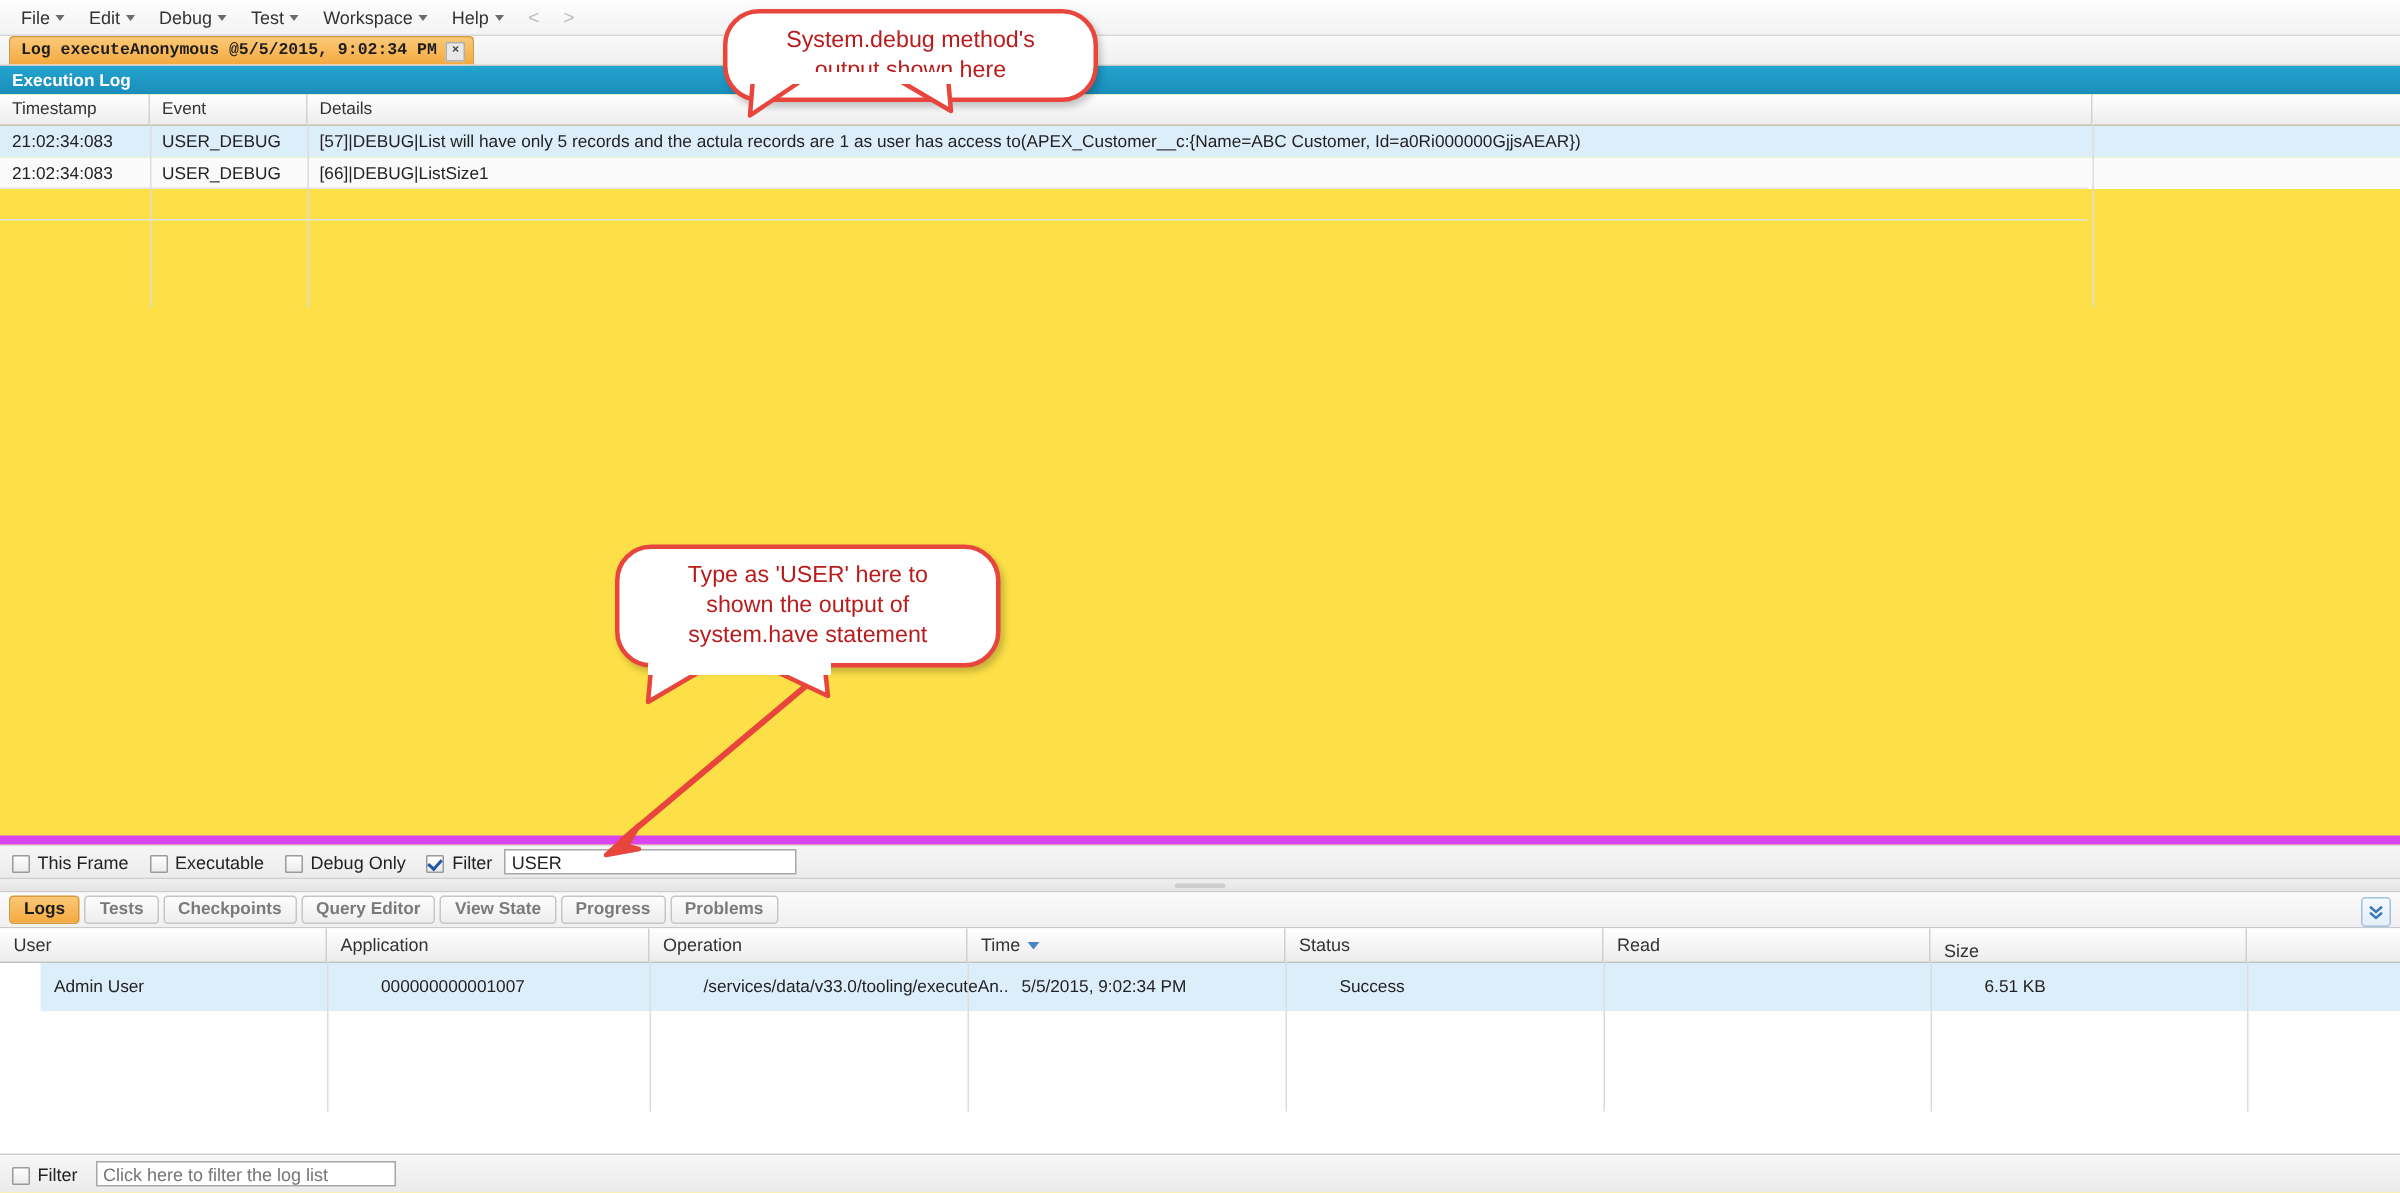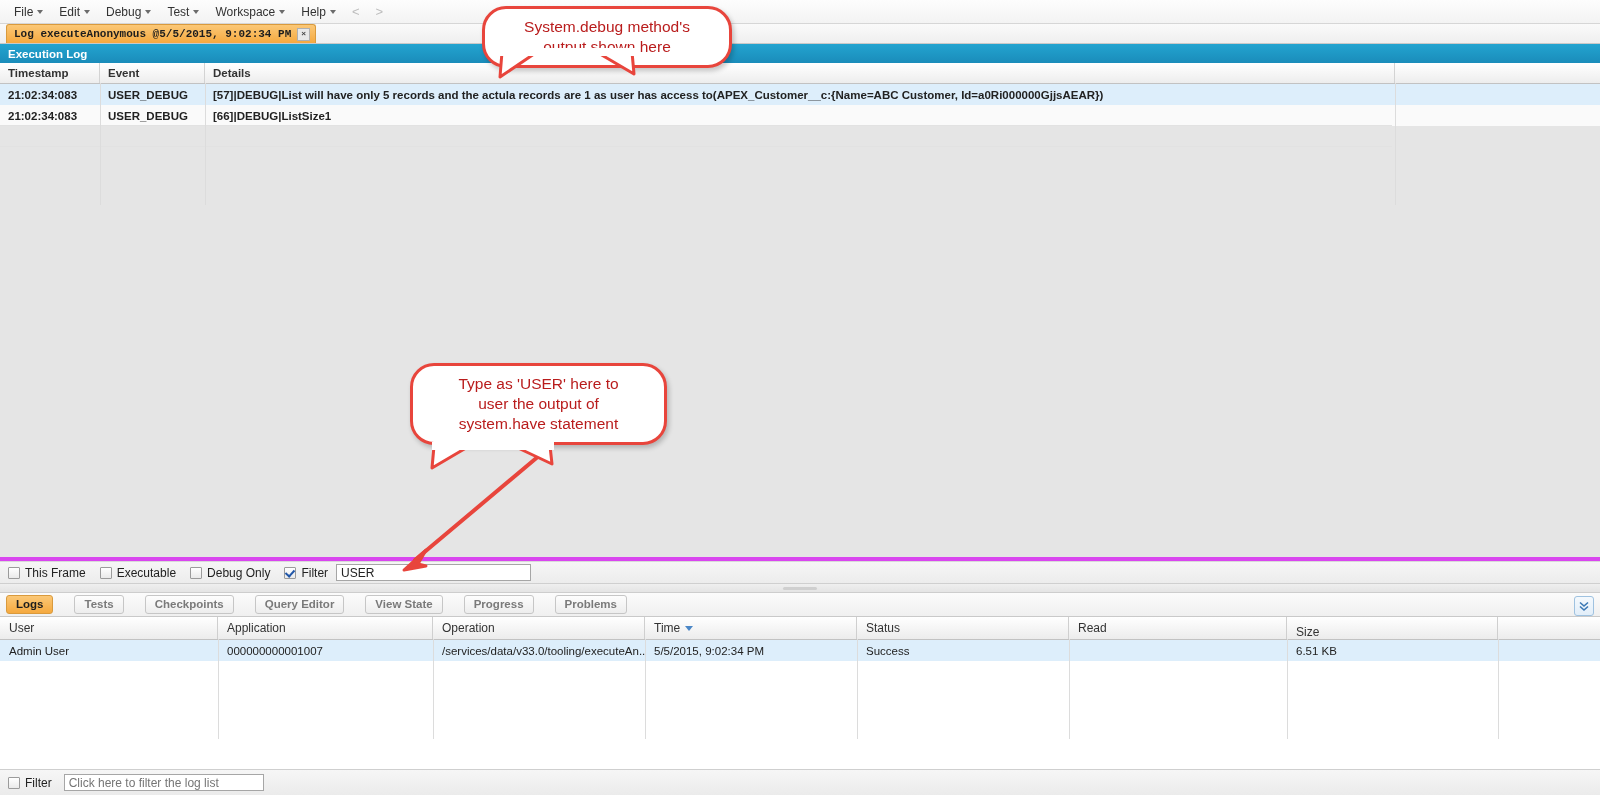--- a/index.html
+++ b/index.html
@@ -47,21 +47,21 @@
     font-size:8px;line-height:9px;text-align:center;color:#444;
     display:inline-block;cursor:pointer;
   }
 
   
   .panel-title{
     height:19px;background:#1e9ac6;background:linear-gradient(to bottom,#23a4d0,#1a8cba);
     color:#fff;font-weight:bold;font-size:11.5px;
     display:flex;align-items:center;padding-left:8px;box-sizing:border-box;
   }
-  .log-grid{position:relative;height:494px;background:#e5e5e5;border-bottom:4px solid #d946ef;font-weight:bold;}
+  .log-grid{position:relative;height:494px;background:#fde047;border-bottom:6px solid #d946ef;}
   .grid-head{
     display:flex;height:20px;align-items:stretch;
     background:linear-gradient(to bottom,#ffffff,#ededed);
     border-bottom:1px solid #c2c2c2;
   }
   .gh{
     display:flex;align-items:center;padding-left:8px;box-sizing:border-box;
     border-right:1px solid #d3d3d3;font-size:11.5px;color:#333;
   }
   .gh.c1{width:100px;}
@@ -78,21 +78,21 @@
   .vline{position:absolute;top:20px;width:1px;background:#dcdcdc;height:122px;}
   .hline{position:absolute;left:0;width:1392px;height:1px;background:#e2e2e2;}
 
   
   .filterbar{
     height:23px;display:flex;align-items:center;gap:4px;
     background:linear-gradient(to bottom,#f6f6f6,#ececec);
     border-top:1px solid #d9d9d9;border-bottom:1px solid #cfcfcf;
     padding-left:8px;box-sizing:border-box;
   }
-  .cbwrap{display:flex;align-items:center;gap:5px;margin-right:10px;font-size:12px;color:#222;}
+  .cbwrap{display:flex;align-items:flex-end;gap:5px;margin-right:10px;font-size:12px;color:#222;}
   .cbox{
     width:12px;height:12px;box-sizing:border-box;
     border:1px solid #9b9b9b;background:linear-gradient(to bottom,#ffffff,#eaeaea);
     display:inline-block;position:relative;border-radius:1px;
   }
   .cbox.on::after{
     content:"";position:absolute;left:2px;top:0px;width:4px;height:7px;
     border:solid #2257a8;border-width:0 2px 2px 0;transform:rotate(42deg);
   }
   .txtinput{
@@ -107,21 +107,21 @@
     height:8px;background:linear-gradient(to bottom,#efefef,#e4e4e4);
     border-bottom:1px solid #cdcdcd;position:relative;
   }
   .splitter .handle{
     position:absolute;left:50%;top:3px;transform:translateX(-50%);
     width:34px;height:3px;background:#cfcfcf;border-radius:2px;
   }
 
   
   .btabs{
-    height:24px;display:flex;align-items:center;gap:21px;
+    height:24px;display:flex;align-items:center;gap:3px;
     background:linear-gradient(to bottom,#fbfbfb,#f0f0f0);
     border-bottom:1px solid #c9c9c9;padding:0 6px;box-sizing:border-box;
     position:relative;
   }
   .btab{
     height:17px;line-height:16px;padding:0 9px;font-size:11.5px;font-weight:bold;
     color:#7a7a7a;background:linear-gradient(to bottom,#fdfdfd,#ededed);
     border:1px solid #c6c6c6;border-radius:3px;cursor:pointer;
   }
   .btab.active{
@@ -144,21 +144,21 @@
     border-bottom:1px solid #c2c2c2;
   }
   .lth{
     display:flex;align-items:center;gap:5px;padding-left:9px;box-sizing:border-box;
     border-right:1px solid #cfcfcf;font-size:12px;color:#333;
   }
   .sort-tri{
     width:0;height:0;border-left:4px solid transparent;border-right:4px solid transparent;
     border-top:5px solid #4a86c6;display:inline-block;
   }
-  .lt-row{display:flex;height:21px;align-items:center;font-size:11.5px;background:#ddeefb;}
+  .lt-row{display:flex;height:32px;align-items:center;font-size:11.5px;background:#ddeefb;margin-left:27px;}
   .ltc{padding-left:9px;box-sizing:border-box;white-space:nowrap;overflow:hidden;}
   .w-user{width:218px;}
   .w-app{width:215px;}
   .w-op{width:212px;}
   .w-time{width:212px;}
   .w-status{width:212px;}
   .w-read{width:218px;}
   .w-size{width:211px;align-items:flex-end;}
   .w-end{flex:1;border-right:none;}
   .lt-vline{position:absolute;top:22px;width:1px;height:100px;background:#dcdcdc;}
@@ -366,18 +366,18 @@
     <path d="M24,130 L46,110 L38,124 L46,126 Z" fill="#e8453c" stroke="#e8453c" stroke-width="3" stroke-linejoin="round"></path>
   </svg>
   <svg class="tail-svg" style="left:410px;top:446px;width:270px;height:26px;z-index:41;">
     <path d="M24,0 L22,22 L56,2 Z" fill="#ffffff" stroke="#e8453c" stroke-width="3" stroke-linejoin="round"></path>
     <path d="M140,0 L142,18 L108,2 Z" fill="#ffffff" stroke="#e8453c" stroke-width="3" stroke-linejoin="round"></path>
     <rect x="22" y="-4" width="122" height="8" fill="#ffffff"></rect>
   </svg>
   <div class="callout c2-pos">
     <div class="bubble">
       <div>Type as 'USER' here to</div>
-      <div>user the output of</div>
+      <div>shown the output of</div>
       <div>system.have statement</div>
     </div>
   </div>
 
 </div>
 
 </body></html>

